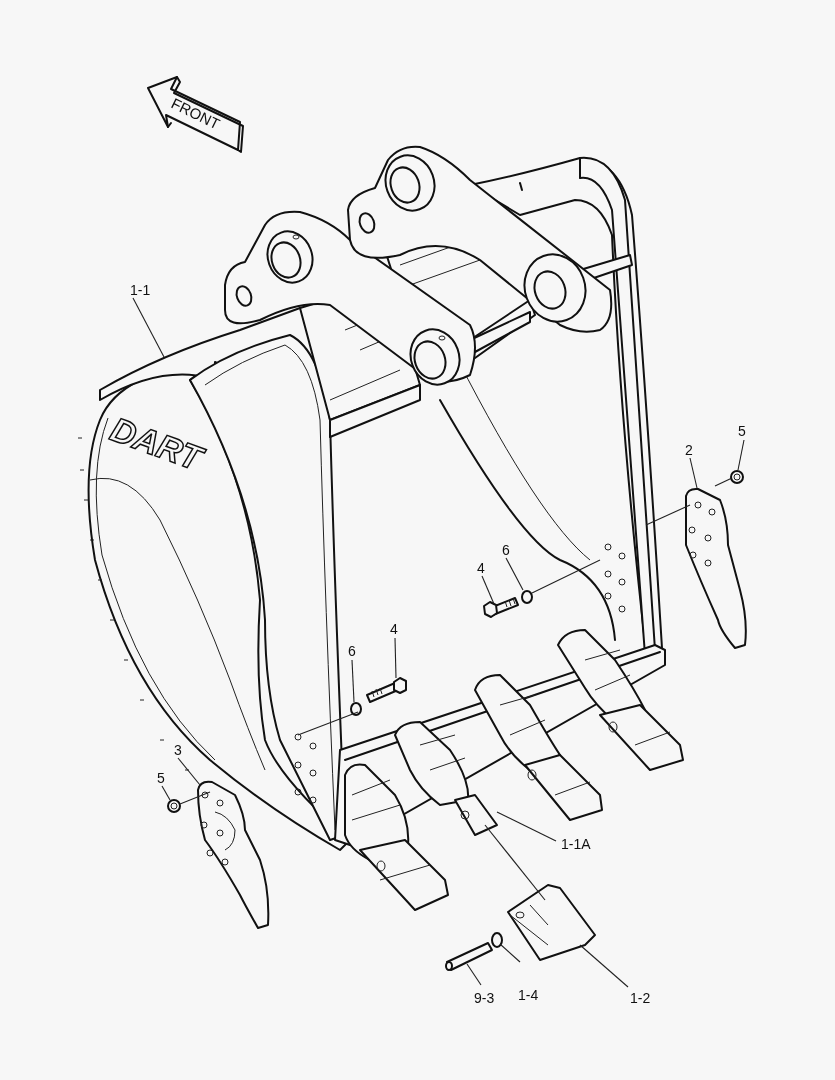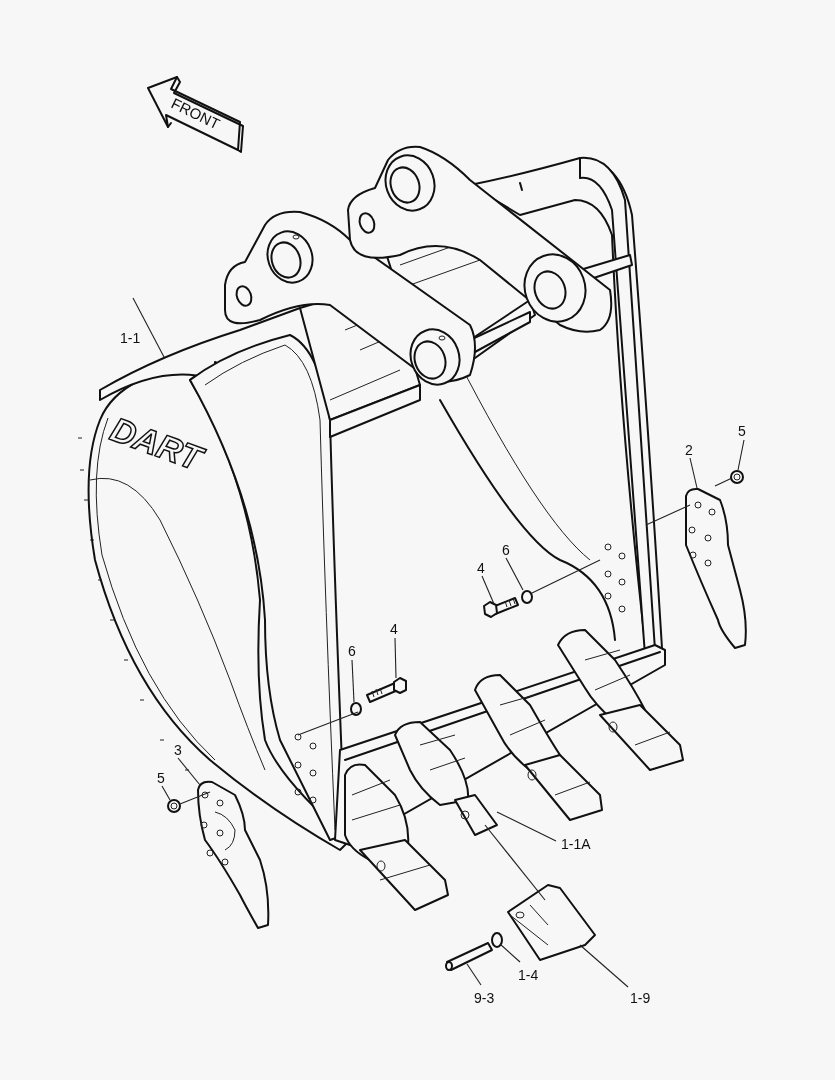--- a/index.html
+++ b/index.html
@@ -193,25 +193,25 @@
     <line class="lead" x1="162" y1="786" x2="170" y2="800"></line>
     <line class="lead" x1="180" y1="804" x2="210" y2="792"></line>
     <line class="lead" x1="497" y1="812" x2="556" y2="841"></line>
     <line class="lead" x1="485" y1="825" x2="545" y2="900"></line>
     <line class="lead" x1="500" y1="944" x2="520" y2="962"></line>
     <line class="lead" x1="467" y1="964" x2="481" y2="985"></line>
     <line class="lead" x1="580" y1="945" x2="628" y2="987"></line>
   </g>
 </svg>
 
-<div class="callout" style="left:120px;top:283px;margin-top:48px;">1-1</div>
+<div class="callout" style="left:130px;top:283px;">1-1</div>
 <div class="callout" style="left:685px;top:443px;">2</div>
 <div class="callout" style="left:738px;top:424px;">5</div>
 <div class="callout" style="left:502px;top:543px;">6</div>
 <div class="callout" style="left:477px;top:561px;">4</div>
 <div class="callout" style="left:390px;top:622px;">4</div>
 <div class="callout" style="left:348px;top:644px;">6</div>
 <div class="callout" style="left:174px;top:743px;">3</div>
 <div class="callout" style="left:157px;top:771px;">5</div>
 <div class="callout" style="left:561px;top:837px;text-align:right;">1-1A</div>
-<div class="callout" style="left:518px;top:968px;">1-4</div>
+<div class="callout" style="left:518px;top:988px;">1-4</div>
 <div class="callout" style="left:474px;top:991px;">9-3</div>
-<div class="callout" style="left:630px;top:991px;">1-9</div>
+<div class="callout" style="left:630px;top:991px;">1-2</div>
 
 </body></html>

